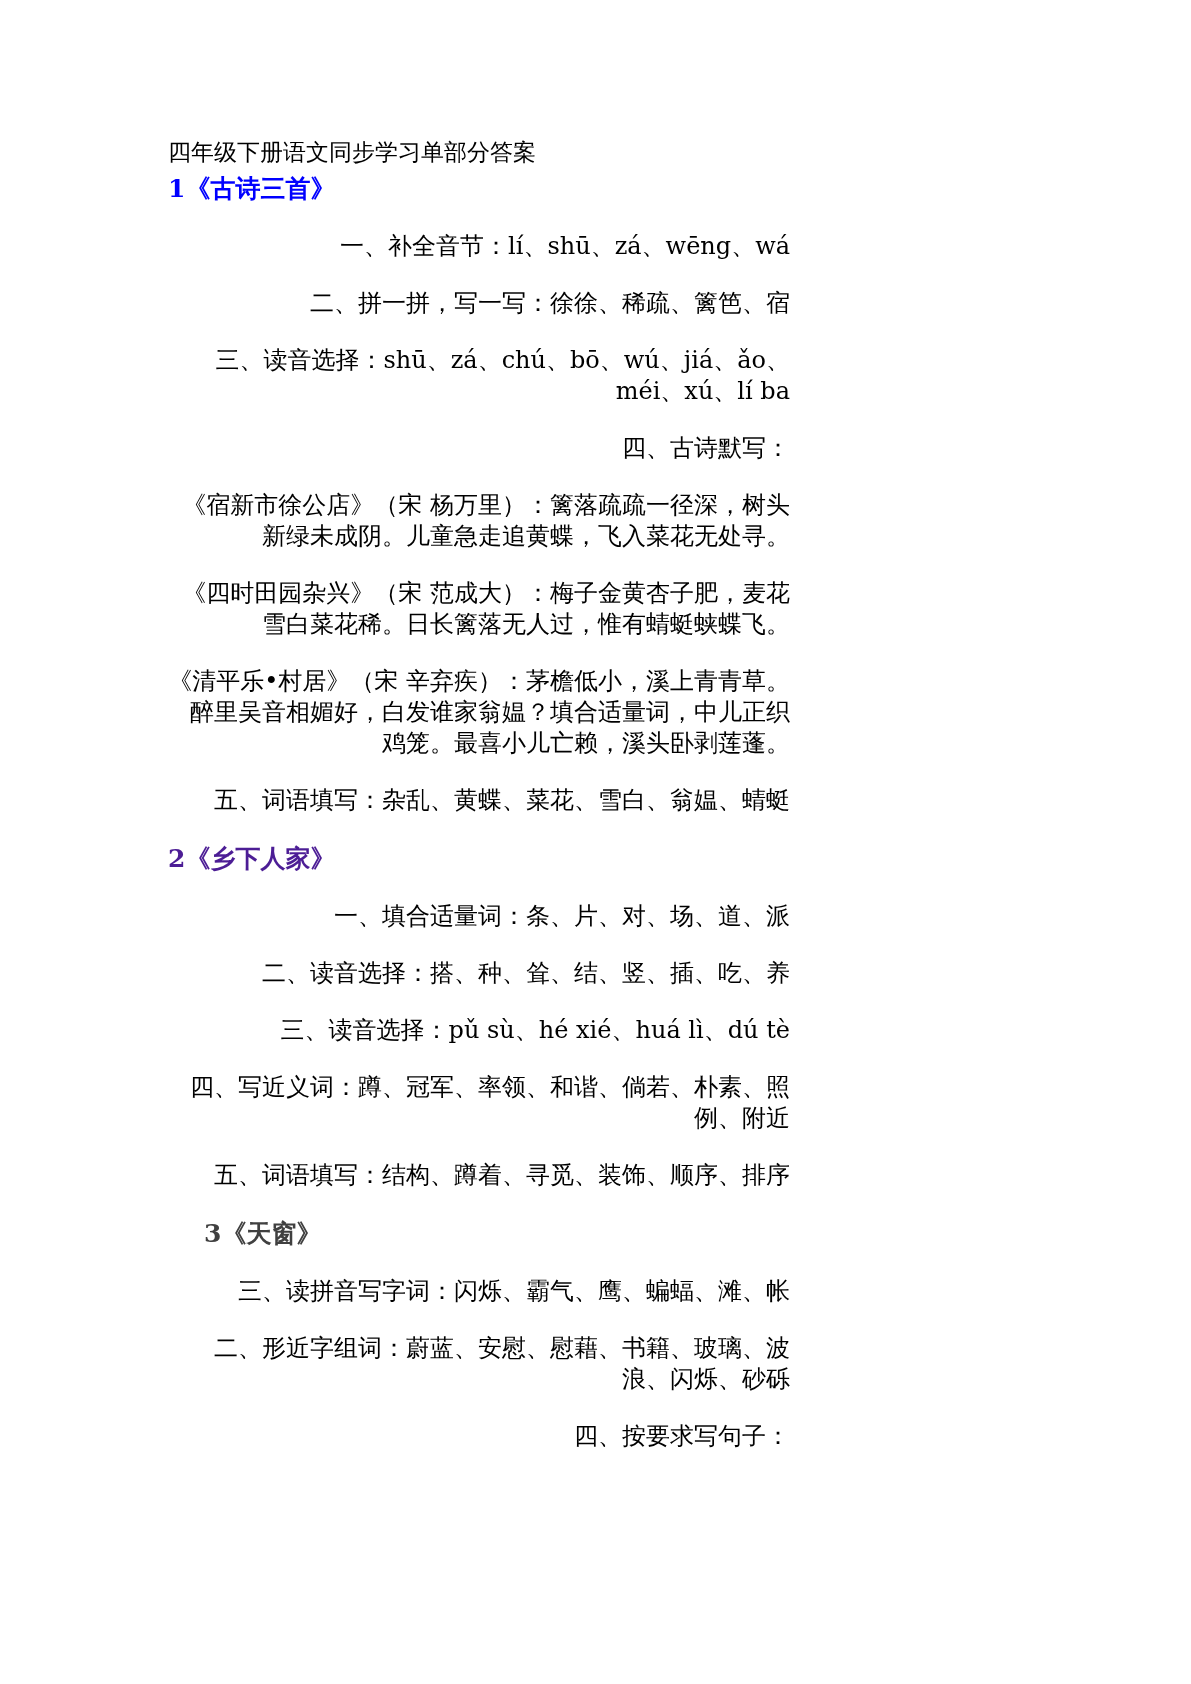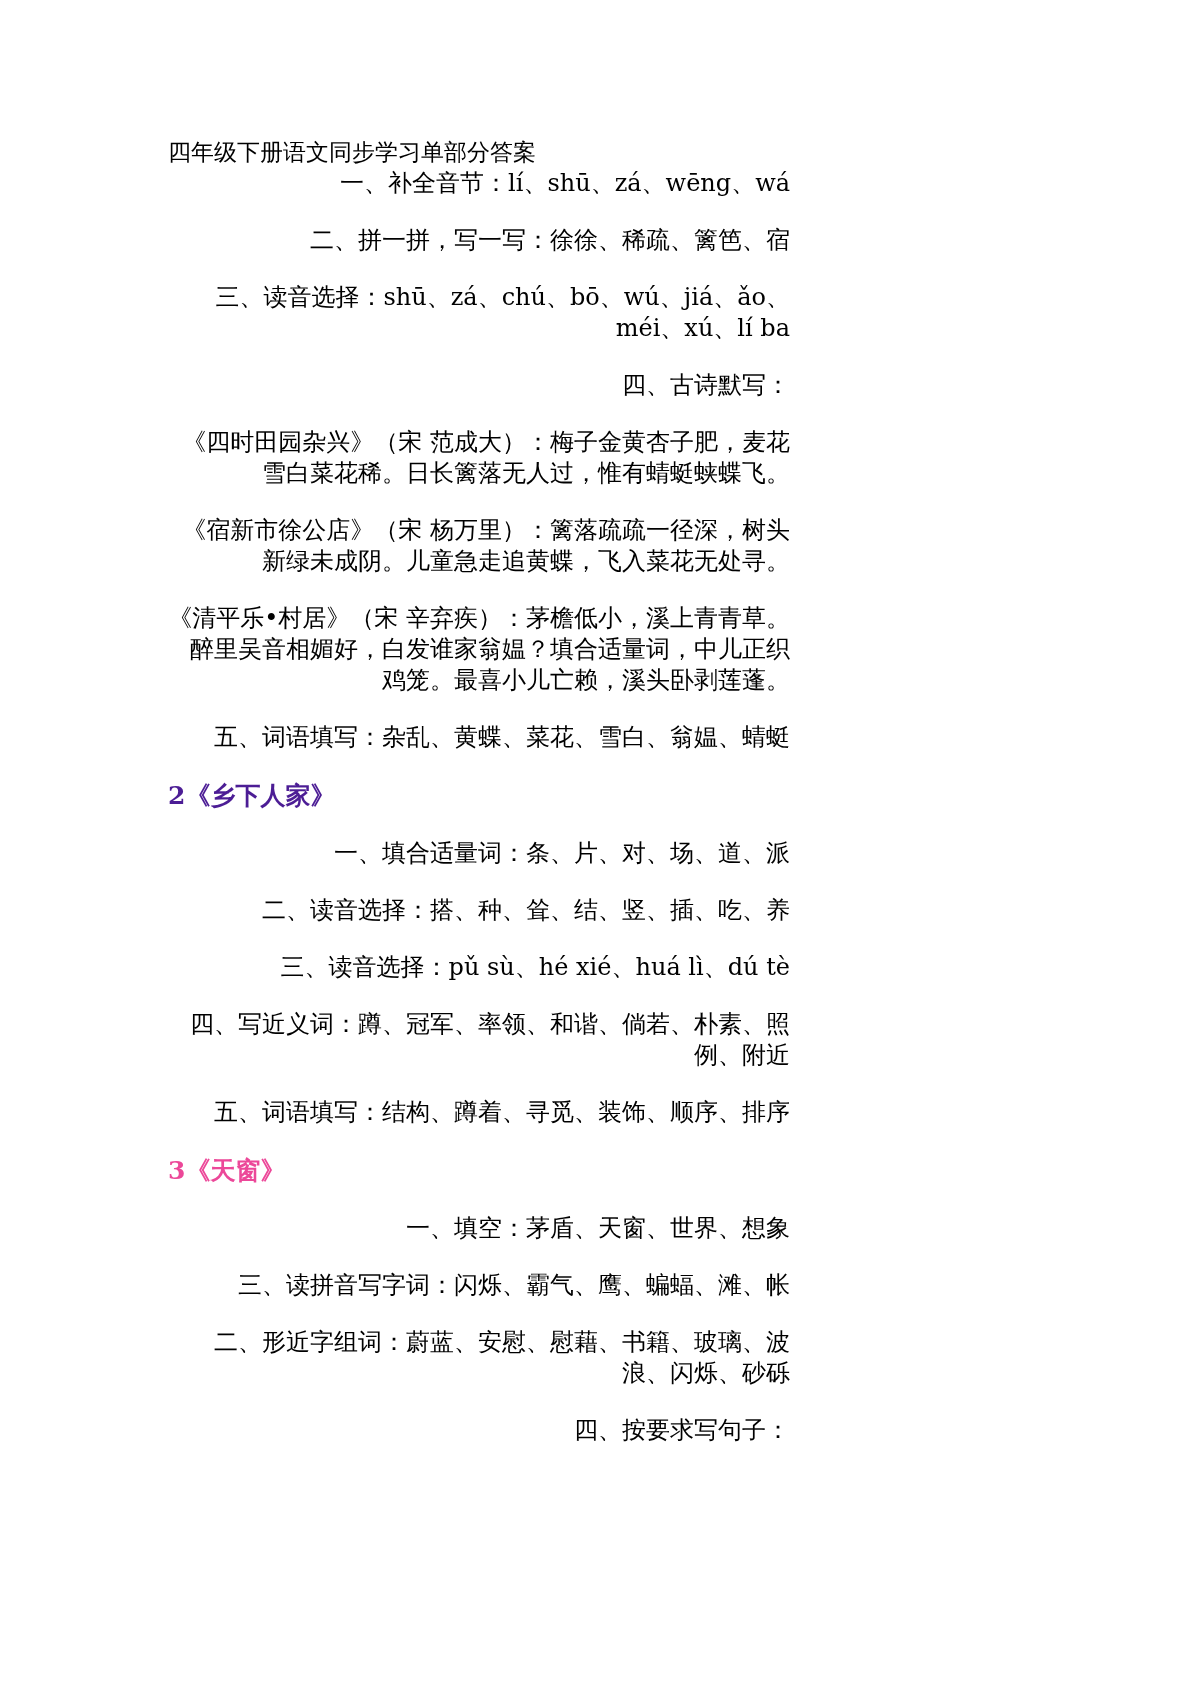--- a/index.html
+++ b/index.html
@@ -43,33 +43,33 @@
     white-space: pre-wrap;
     text-align: right;
   }
 </style>
 </head>
 <body>
 
 <div class="page">
   <p class="doc-title">四年级下册语文同步学习单部分答案</p>
   <div id="sections">
+      <h2 class="section-heading" style="color: rgb(0, 0, 255);">1《古诗三首》</h2>
       <p class="item">一、补全音节：lí、shū、zá、wēng、wá</p>
       <p class="item">二、拼一拼，写一写：徐徐、稀疏、篱笆、宿</p>
       <p class="item">三、读音选择：shū、zá、chú、bō、wú、jiá、ǎo、méi、xú、lí ba</p>
       <p class="item">四、古诗默写：</p>
+      <p class="item">《宿新市徐公店》（宋 杨万里）：篱落疏疏一径深，树头新绿未成阴。儿童急走追黄蝶，飞入菜花无处寻。</p>
       <p class="item">《四时田园杂兴》（宋 范成大）：梅子金黄杏子肥，麦花雪白菜花稀。日长篱落无人过，惟有蜻蜓蛱蝶飞。</p>
-      <p class="item">《宿新市徐公店》（宋 杨万里）：篱落疏疏一径深，树头新绿未成阴。儿童急走追黄蝶，飞入菜花无处寻。</p>
       <p class="item">《清平乐•村居》（宋 辛弃疾）：茅檐低小，溪上青青草。醉里吴音相媚好，白发谁家翁媪？填合适量词，中儿正织鸡笼。最喜小儿亡赖，溪头卧剥莲蓬。</p>
       <p class="item">五、词语填写：杂乱、黄蝶、菜花、雪白、翁媪、蜻蜓</p>
       <h2 class="section-heading" style="color: #4c1d95;">2《乡下人家》</h2>
       <p class="item"> 一、填合适量词：条、片、对、场、道、派</p>
       <p class="item"> 二、读音选择：搭、种、耸、结、竖、插、吃、养</p>
       <p class="item"> 三、读音选择：pǔ sù、hé xié、huá lì、dú tè</p>
       <p class="item"> 四、写近义词：蹲、冠军、率领、和谐、倘若、朴素、照例、附近</p>
       <p class="item"> 五、词语填写：结构、蹲着、寻觅、装饰、顺序、排序</p>
-      <h2 class="section-heading" style="color: #ec4899;">3《天窗》</h2>
-      <p class="item">一、填空：茅盾、天窗、世界、想象</p>
+      <h2 class="section-heading" style="color: #404040; margin-left: 36px;">3《天窗》</h2>
       <p class="item">三、读拼音写字词：闪烁、霸气、鹰、蝙蝠、滩、帐</p>
       <p class="item">二、形近字组词：蔚蓝、安慰、慰藉、书籍、玻璃、波浪、闪烁、砂砾</p>
       <p class="item">四、按要求写句子：</p>
     </div>
 </div>
 
 </body></html>

